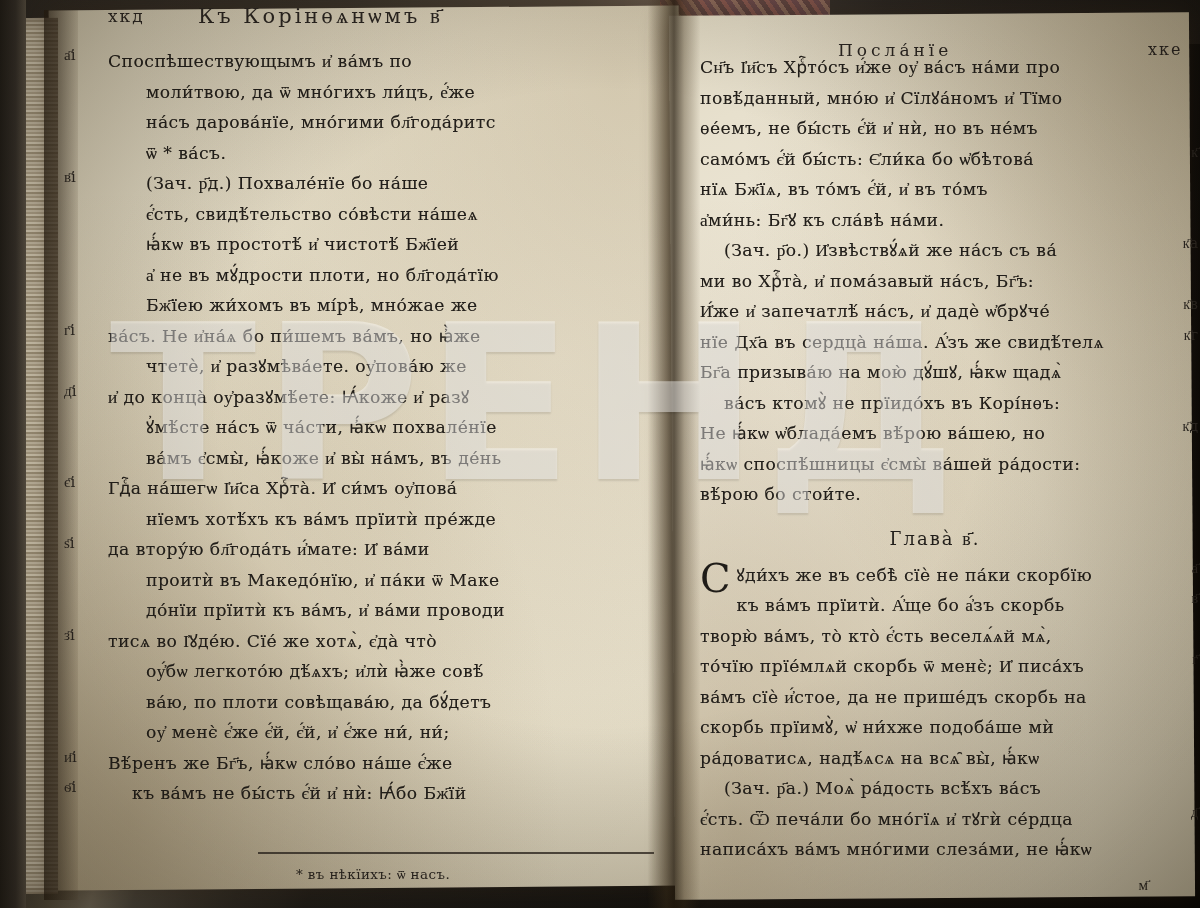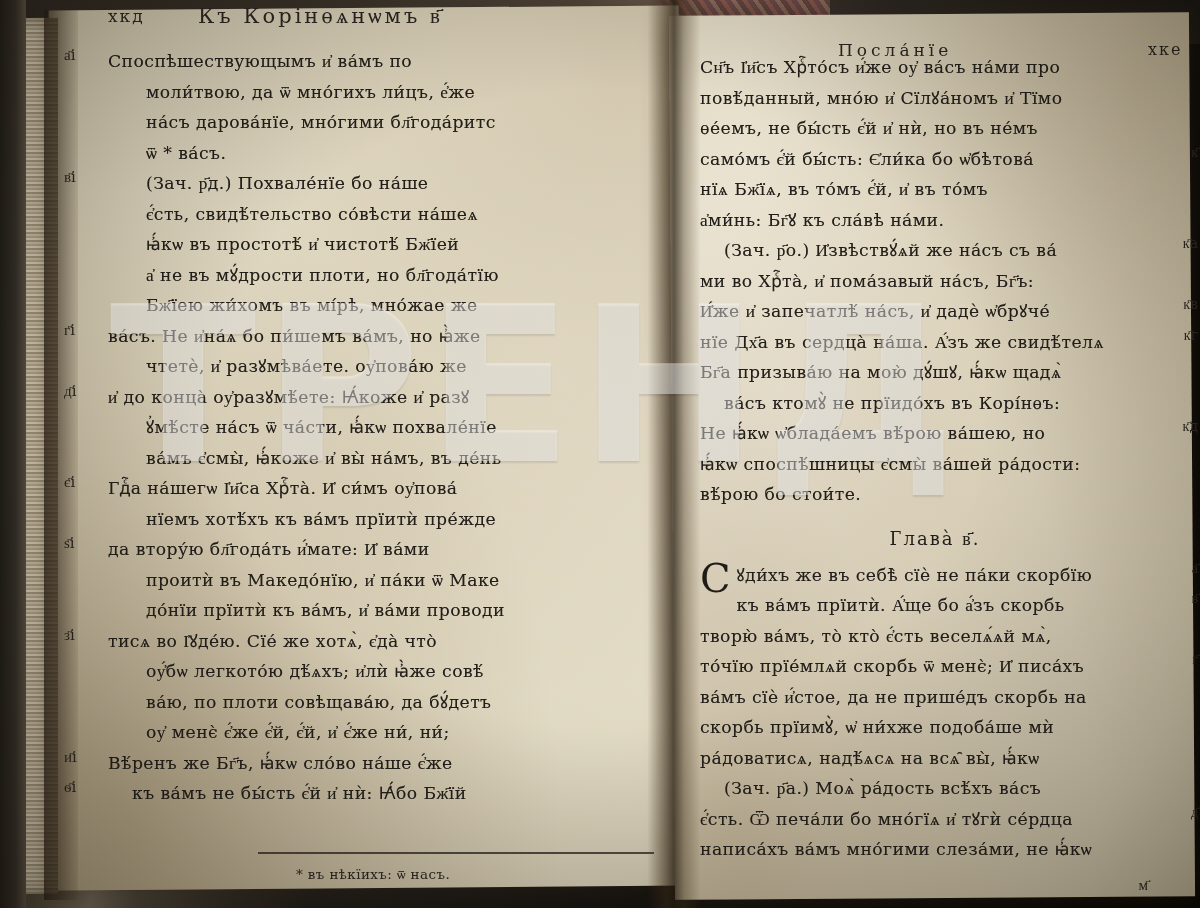--- a/index.html
+++ b/index.html
@@ -182,21 +182,21 @@
   }
   .catchword {
     position: absolute;
     right: 52px; top: 876px;
     font-size: 15px; color: #2a2621;
   }
 
   
   .watermark {
     position: absolute;
-    left: 0; top: 292px;
+    left: 0; top: 310px;
     width: 1072px;
     text-align: center;
     font-family: "DejaVu Sans", sans-serif;
     font-weight: bold;
     font-size: 215px;
     line-height: 190px;
     letter-spacing: 6px;
     color: rgba(255,255,255,.42);
     text-shadow: 0 2px 2px rgba(0,0,0,.10);
     pointer-events: none;

